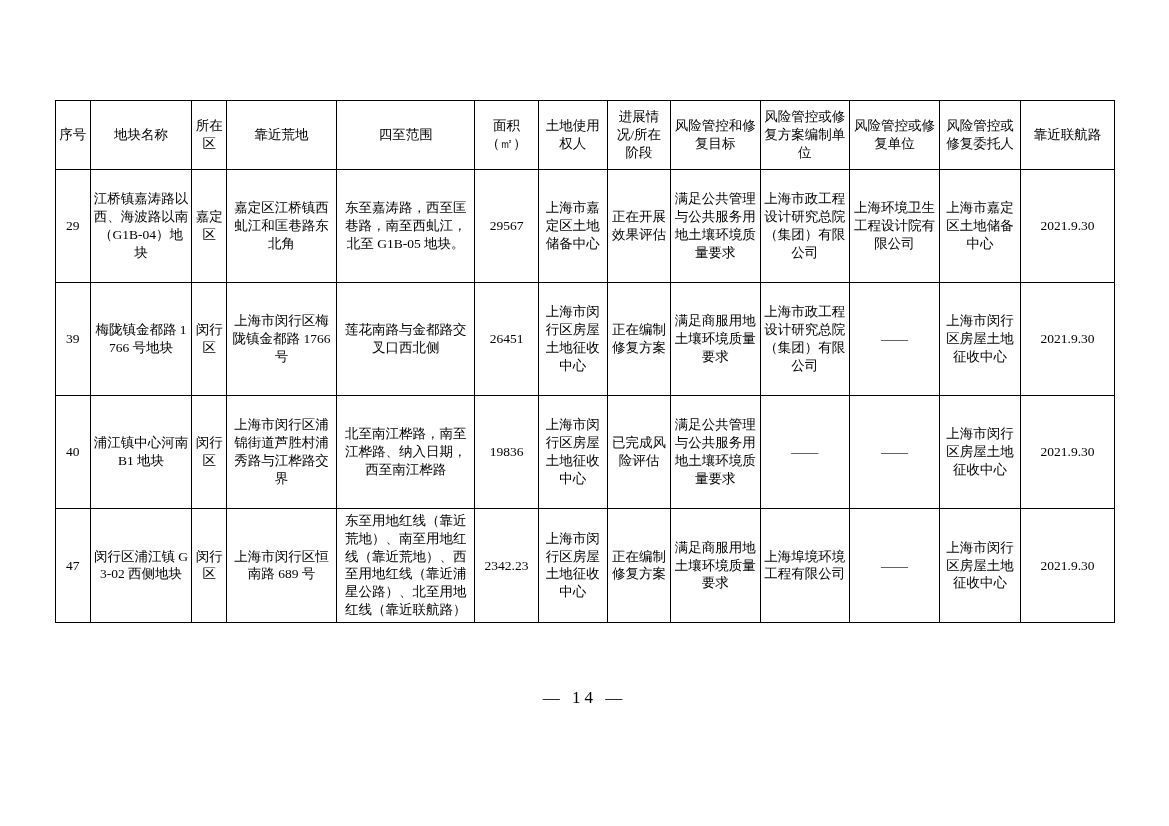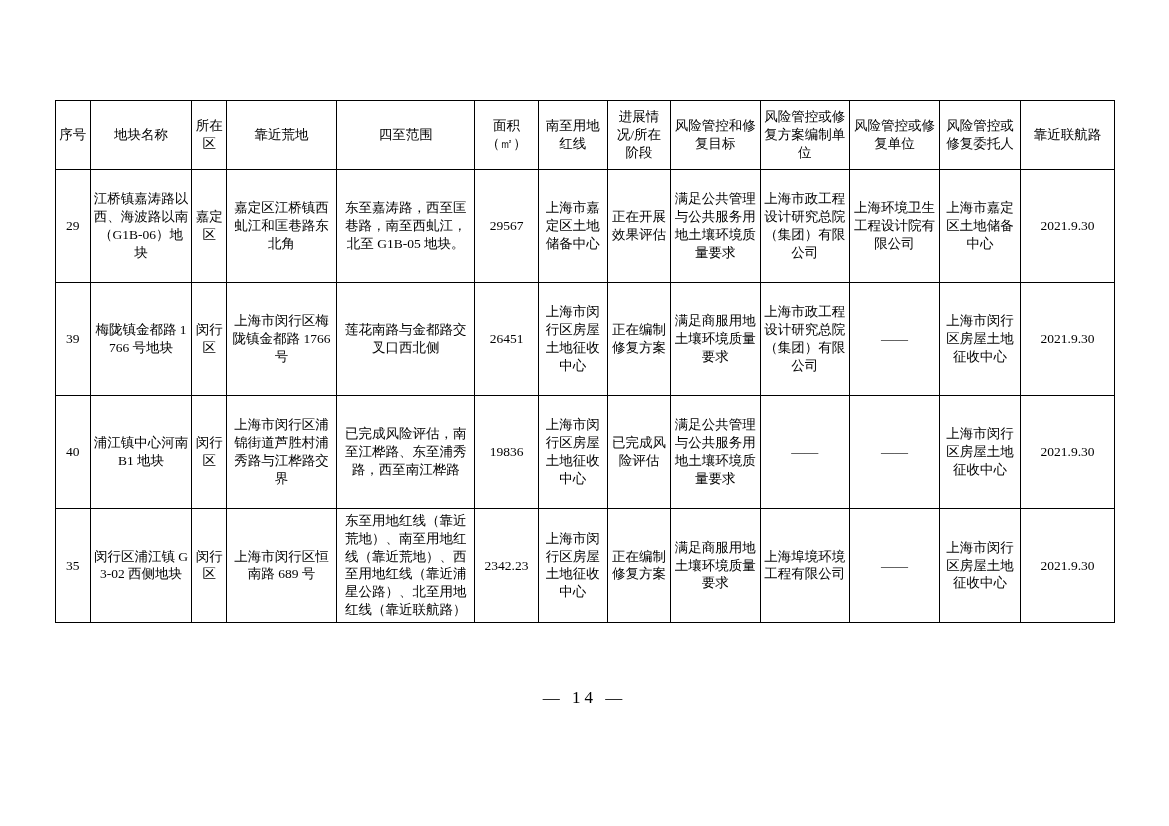--- a/index.html
+++ b/index.html
@@ -102,33 +102,33 @@
           <col class="c-date">
       </colgroup>
       <thead>
         <tr>
           <td>序号</td>
           <td>地块名称</td>
           <td>所在区</td>
           <td>靠近荒地</td>
           <td>四至范围</td>
           <td>面积（㎡）</td>
-          <td>南至用地红线</td>
+          <td>土地使用权人</td>
           <td>进展情况/所在阶段</td>
           <td>风险管控和修复目标</td>
           <td>风险管控或修复方案编制单位</td>
           <td>风险管控或修复单位</td>
           <td>风险管控或修复委托人</td>
           <td>靠近联航路</td>
         </tr>
       </thead>
       <tbody>
         <tr>
           <td>29</td>
-          <td>江桥镇嘉涛路以西、海波路以南（G1B-06）地块</td>
+          <td>江桥镇嘉涛路以西、海波路以南（G1B-04）地块</td>
           <td>嘉定区</td>
           <td>嘉定区江桥镇西虬江和匡巷路东北角</td>
           <td>东至嘉涛路，西至匡巷路，南至西虬江，北至 G1B-05 地块。</td>
           <td>29567</td>
           <td>上海市嘉定区土地储备中心</td>
           <td>正在开展效果评估</td>
           <td>满足公共管理与公共服务用地土壤环境质量要求</td>
           <td>上海市政工程设计研究总院（集团）有限公司</td>
           <td>上海环境卫生工程设计院有限公司</td>
           <td>上海市嘉定区土地储备中心</td>
@@ -147,32 +147,32 @@
           <td>上海市政工程设计研究总院（集团）有限公司</td>
           <td class="dash">——</td>
           <td>上海市闵行区房屋土地征收中心</td>
           <td>2021.9.30</td>
         </tr>
         <tr>
           <td>40</td>
           <td>浦江镇中心河南 B1 地块</td>
           <td>闵行区</td>
           <td>上海市闵行区浦锦街道芦胜村浦秀路与江桦路交界</td>
-          <td>已完成风险评估，南至江桦路、东至浦秀路，西至南江桦路</td>
+          <td>北至南江桦路，南至江桦路、纳入日期，西至南江桦路</td>
           <td>19836</td>
           <td>上海市闵行区房屋土地征收中心</td>
           <td>已完成风险评估</td>
           <td>满足公共管理与公共服务用地土壤环境质量要求</td>
           <td class="dash">——</td>
           <td class="dash">——</td>
           <td>上海市闵行区房屋土地征收中心</td>
           <td>2021.9.30</td>
         </tr>
         <tr>
-          <td>35</td>
+          <td>47</td>
           <td>闵行区浦江镇 G3-02 西侧地块</td>
           <td>闵行区</td>
           <td>上海市闵行区恒南路 689 号</td>
           <td>东至用地红线（靠近荒地）、南至用地红线（靠近荒地）、西至用地红线（靠近浦星公路）、北至用地红线（靠近联航路）</td>
           <td>2342.23</td>
           <td>上海市闵行区房屋土地征收中心</td>
           <td>正在编制修复方案</td>
           <td>满足商服用地土壤环境质量要求</td>
           <td>上海埠境环境工程有限公司</td>
           <td class="dash">——</td>

